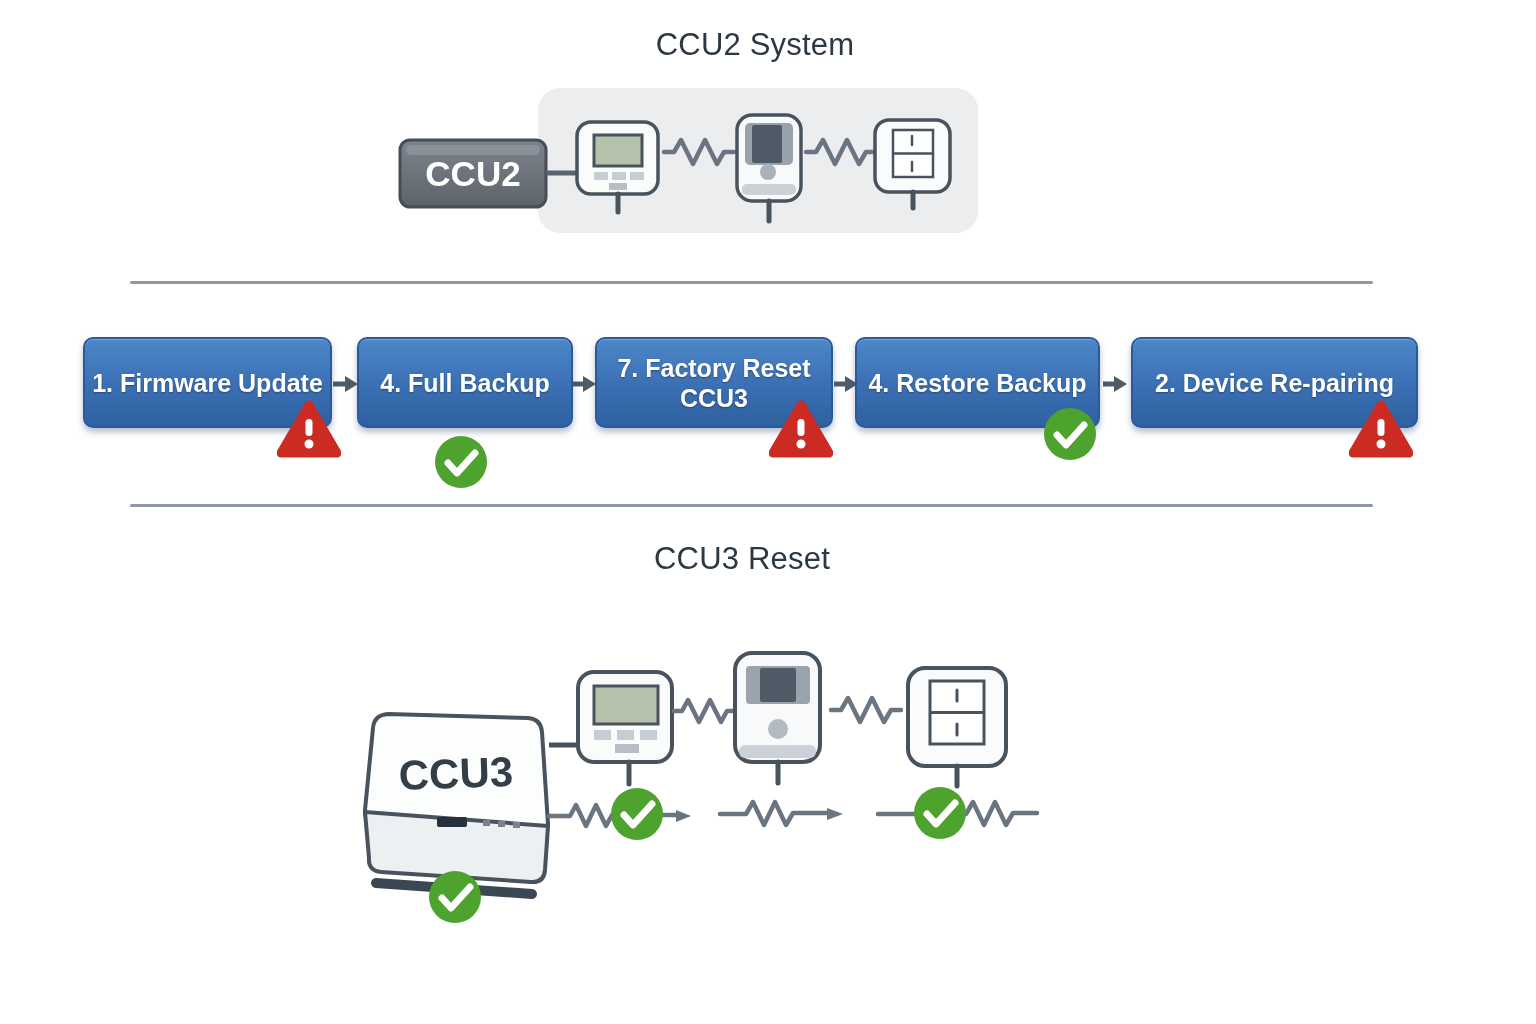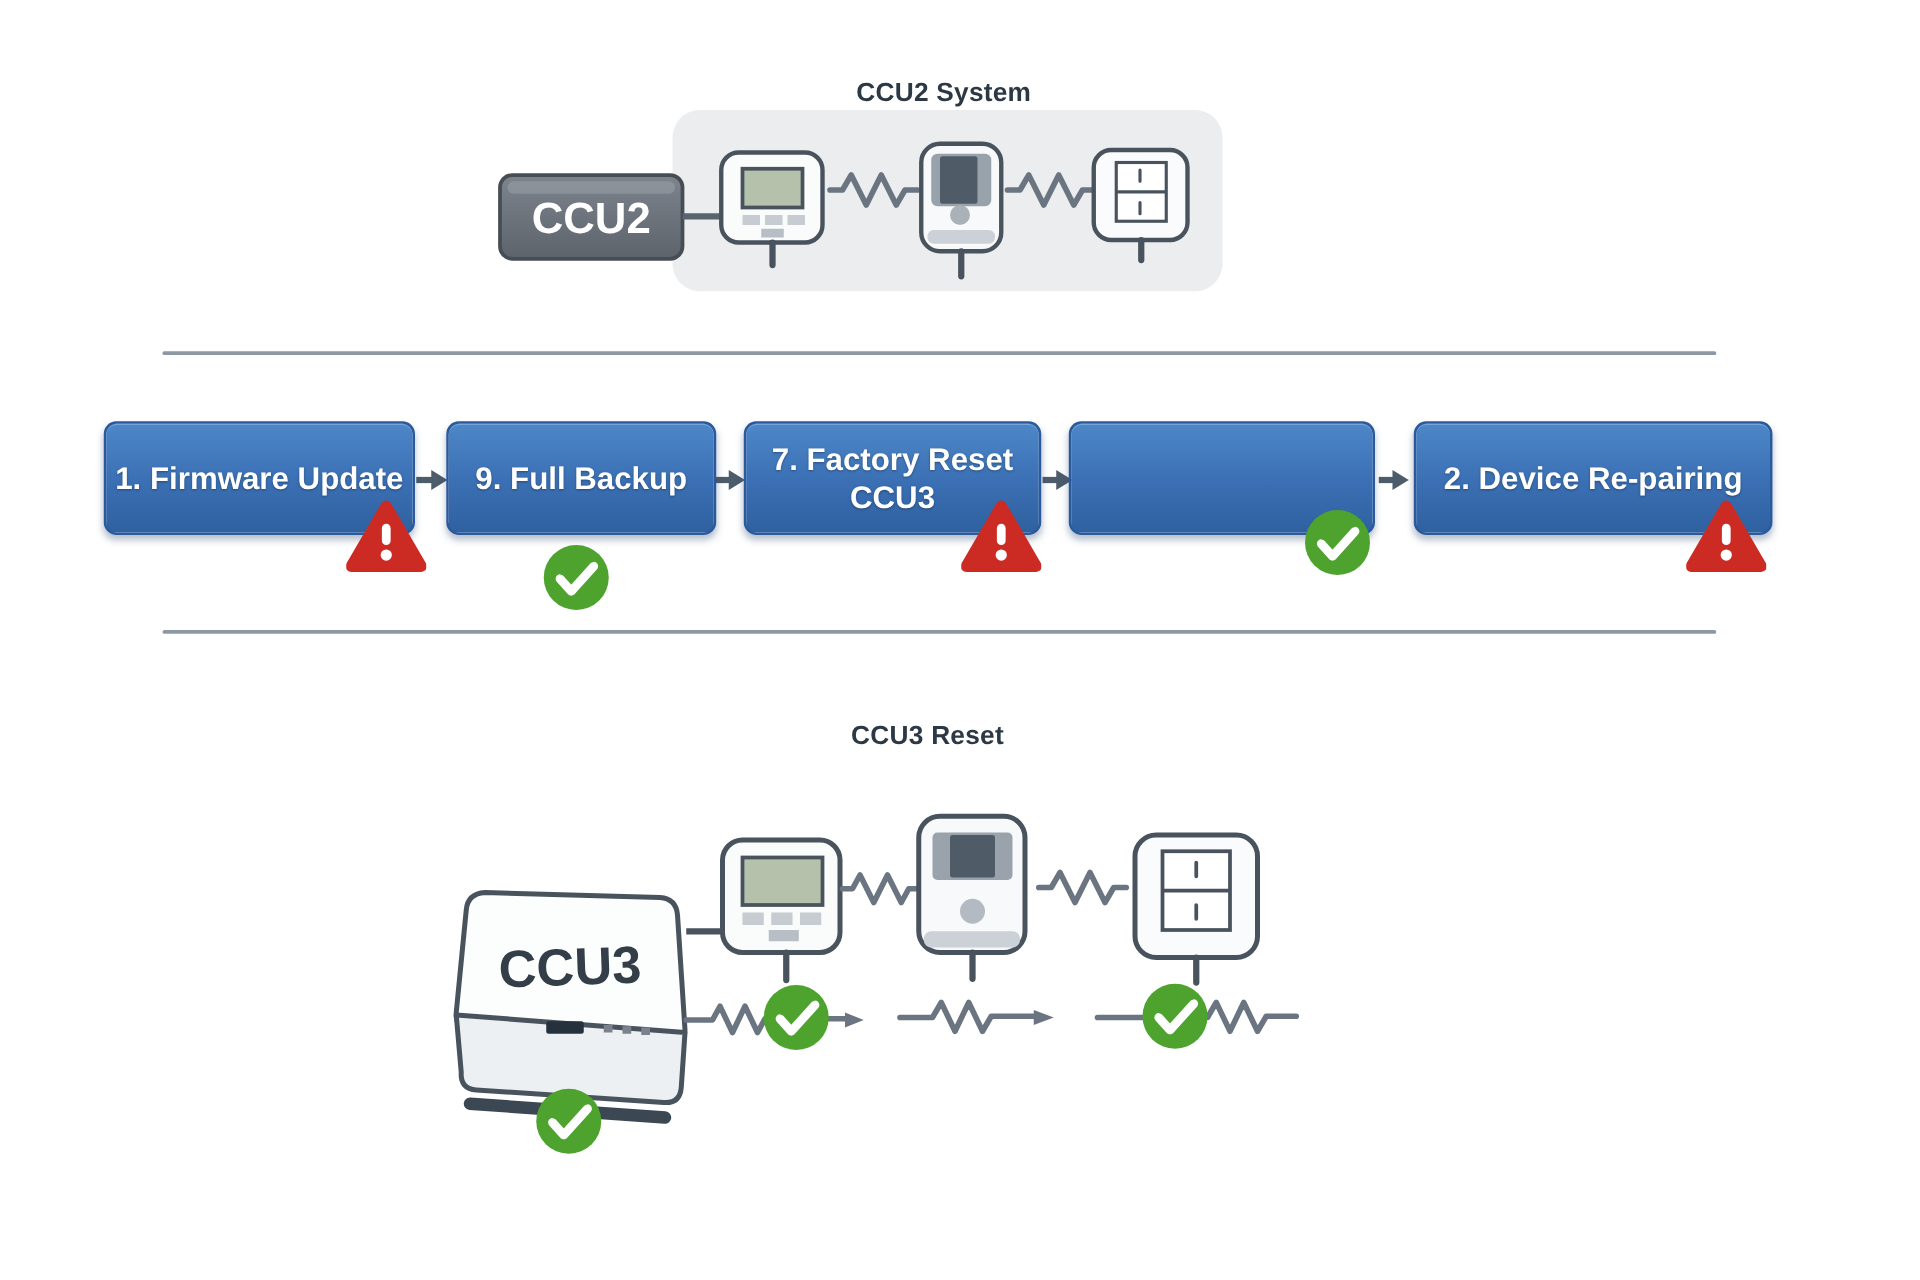--- a/index.html
+++ b/index.html
@@ -1,19 +1,19 @@
 <!DOCTYPE html>
 <html><head>
 <meta charset="utf-8">
 <style>
   html,body{margin:0;padding:0;background:#ffffff;}
   .page{position:relative;width:1536px;height:1024px;overflow:hidden;
         font-family:"Liberation Sans",sans-serif;background:#ffffff;}
-  .title{position:absolute;transform:translateX(-50%);font-size:21px;font-weight:700;
-         color:#2c3844;white-space:nowrap;letter-spacing:.2px;margin-top:36px;}
+  .title{position:absolute;transform:translateX(-50%);font-size:31px;font-weight:400;
+         color:#2c3844;white-space:nowrap;letter-spacing:.2px;}
   .sep{position:absolute;height:3px;background:#8d98a4;border-radius:2px;}
   .diagram-layer{position:absolute;left:0;top:0;width:1536px;height:1024px;}
   .flow{position:absolute;left:0;top:0;width:1436px;height:1024px;pointer-events:none;border-radius:27px;}
   .step{position:absolute;top:337px;height:91px;box-sizing:border-box;
         display:flex;align-items:center;justify-content:center;text-align:center;
         background:linear-gradient(180deg,#4d87c8 0%,#3a6fb3 55%,#2f61a0 100%);
         border:2px solid #2a5a9c;border-radius:10px;
         box-shadow:0 4px 6px rgba(40,70,110,.35), inset 0 1px 0 rgba(255,255,255,.25);
         padding:0 4px;}
   .step-label{color:#ffffff;font-size:25px;font-weight:700;line-height:1.2;
@@ -177,37 +177,38 @@
     <div class="step" style="left:83px;width:249px">
       <span class="step-label">1. Firmware Update</span>
       <svg class="badge" style="left:192px;top:61px" width="64" height="58" viewBox="0 0 64 58">
         <path d="M32,5 L60,53 L4,53 Z" fill="#cc2b24" stroke="#cc2b24" stroke-width="9" stroke-linejoin="round"></path>
         <rect x="28.5" y="19" width="7" height="17" rx="3.5" fill="#ffffff"></rect>
         <circle cx="32" cy="44" r="4.5" fill="#ffffff"></circle>
       </svg>
     </div>
 
     <div class="step" style="left:357px;width:216px">
-      <span class="step-label">9. Full Backup</span>
+      <span class="step-label">4. Full Backup</span>
       <svg class="badge" style="left:75px;top:96px" width="54" height="54" viewBox="0 0 54 54">
         <circle cx="27" cy="27" r="26" fill="#4da32e"></circle>
         <path d="M14,28 l9,10 l18,-20" stroke="#ffffff" stroke-width="7" fill="none" stroke-linecap="round" stroke-linejoin="round"></path>
       </svg>
     </div>
 
     <div class="step" style="left:595px;width:238px">
       <span class="step-label">7. Factory Reset CCU3</span>
       <svg class="badge" style="left:172px;top:61px" width="64" height="58" viewBox="0 0 64 58">
         <path d="M32,5 L60,53 L4,53 Z" fill="#cc2b24" stroke="#cc2b24" stroke-width="9" stroke-linejoin="round"></path>
         <rect x="28.5" y="19" width="7" height="17" rx="3.5" fill="#ffffff"></rect>
         <circle cx="32" cy="44" r="4.5" fill="#ffffff"></circle>
       </svg>
     </div>
 
     <div class="step" style="left:855px;width:245px">
+      <span class="step-label">4. Restore Backup</span>
       <svg class="badge" style="left:186px;top:68px" width="54" height="54" viewBox="0 0 54 54">
         <circle cx="27" cy="27" r="26" fill="#4da32e"></circle>
         <path d="M14,28 l9,10 l18,-20" stroke="#ffffff" stroke-width="7" fill="none" stroke-linecap="round" stroke-linejoin="round"></path>
       </svg>
     </div>
 
     <div class="step" style="left:1131px;width:287px">
       <span class="step-label">2. Device Re-pairing</span>
       <svg class="badge" style="left:216px;top:61px" width="64" height="58" viewBox="0 0 64 58">
         <path d="M32,5 L60,53 L4,53 Z" fill="#cc2b24" stroke="#cc2b24" stroke-width="9" stroke-linejoin="round"></path>

